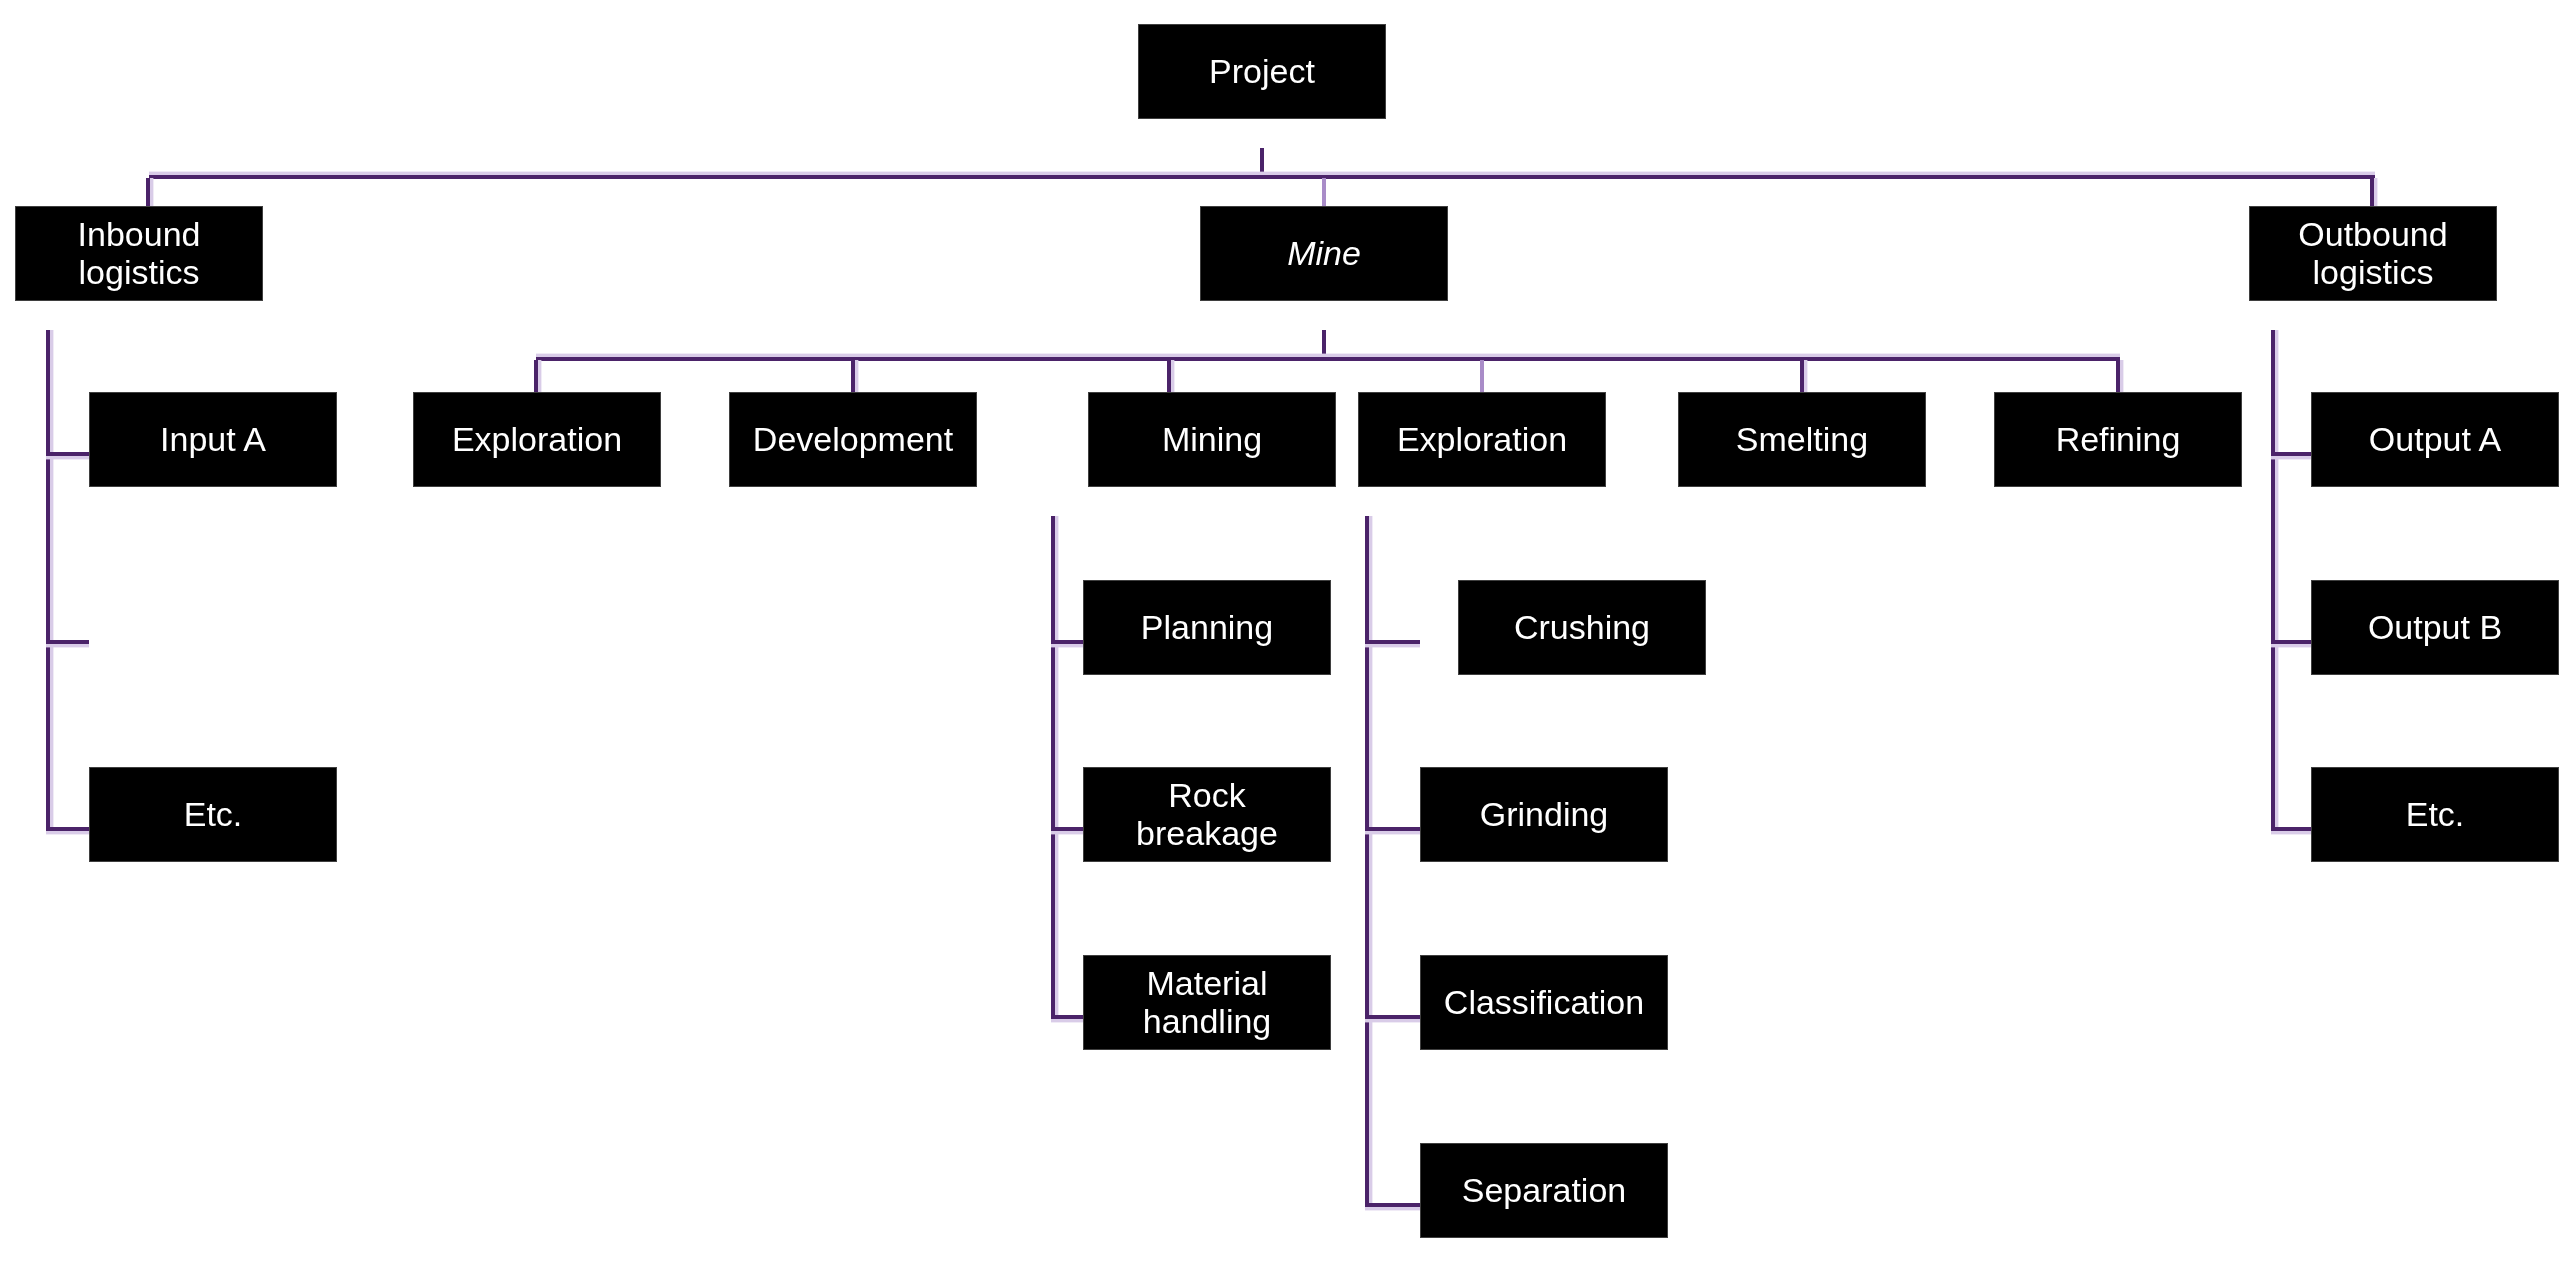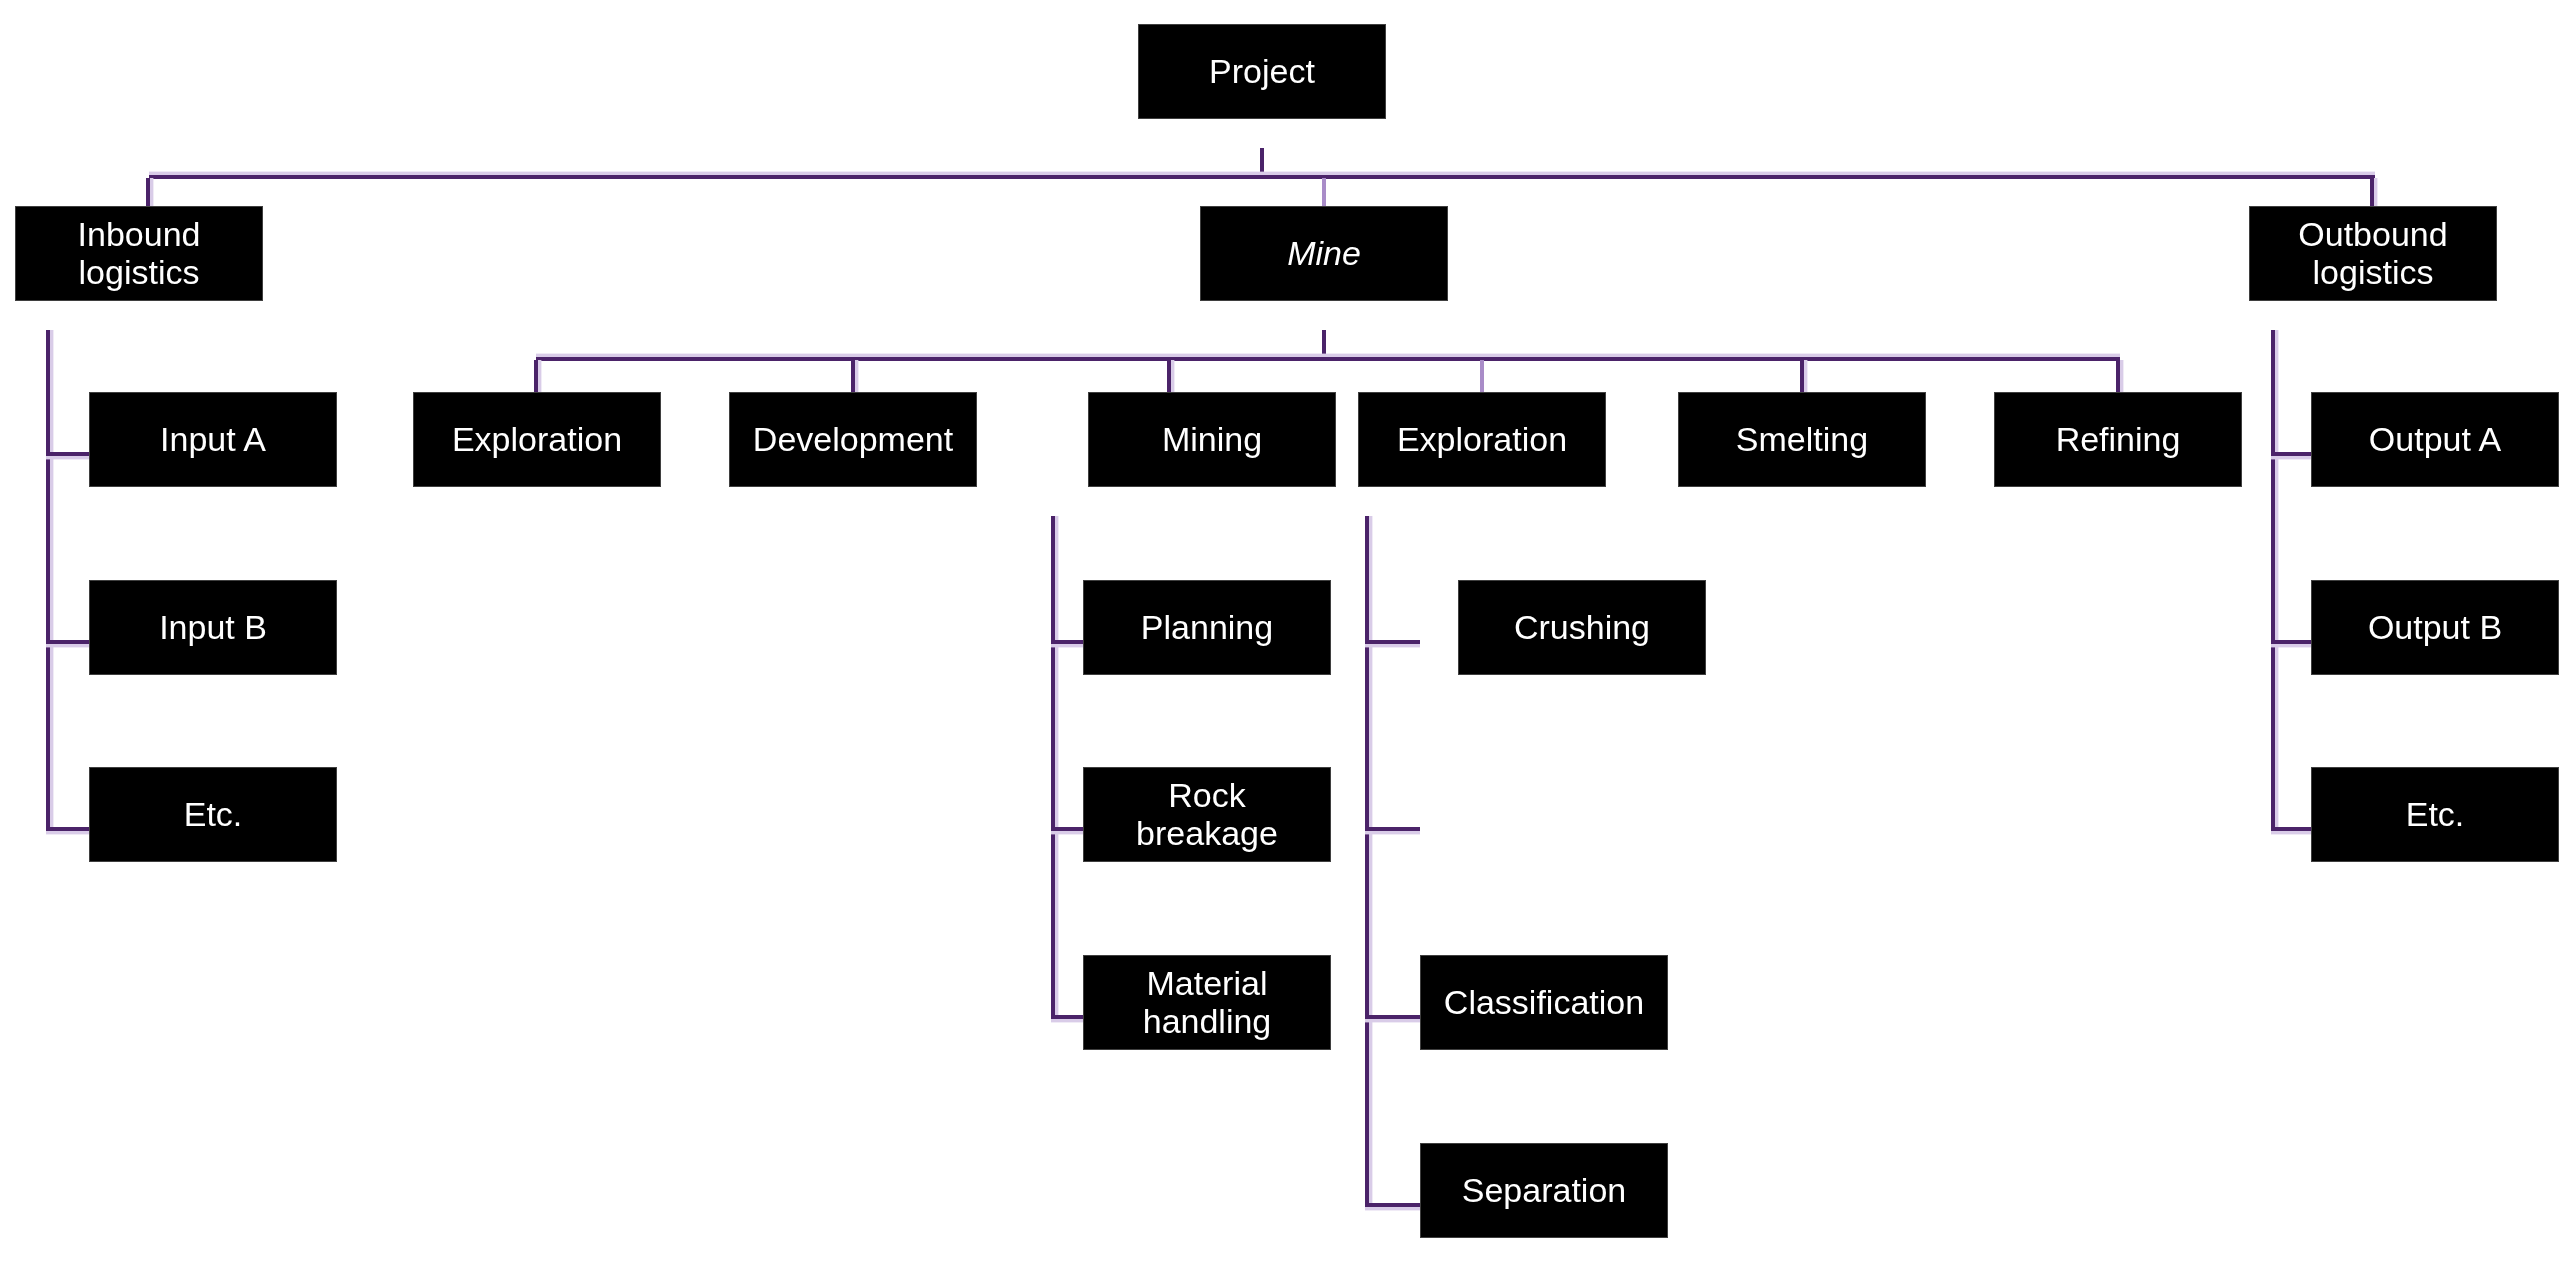--- a/index.html
+++ b/index.html
@@ -81,35 +81,35 @@
   <div class="line h edge-bottom" style="left:1365px;top:1015px;width:55px;"></div>
   <div class="line h edge-bottom" style="left:1365px;top:1203px;width:55px;"></div>
 
   <div class="node" style="left:1138px;top:24px;">Project</div>
 
   <div class="node" style="left:15px;top:206px;">Inbound logistics</div>
   <div class="node" style="left:1200px;top:206px;font-style:italic;">Mine</div>
   <div class="node" style="left:2249px;top:206px;">Outbound logistics</div>
 
   <div class="node" style="left:89px;top:392px;">Input A</div>
-  <div class="node" style="left:89px;top:580px;">Input B</div>
   <div class="node" style="left:89px;top:767px;">Etc.</div>
 
   <div class="node" style="left:413px;top:392px;">Exploration</div>
   <div class="node" style="left:729px;top:392px;">Development</div>
   <div class="node" style="left:1088px;top:392px;">Mining</div>
   <div class="node" style="left:1358px;top:392px;">Exploration</div>
   <div class="node" style="left:1678px;top:392px;">Smelting</div>
   <div class="node" style="left:1994px;top:392px;">Refining</div>
 
   <div class="node" style="left:1083px;top:580px;">Planning</div>
   <div class="node" style="left:1083px;top:767px;">Rock breakage</div>
   <div class="node" style="left:1083px;top:955px;">Material handling</div>
 
   <div class="node" style="left:1420px;top:580px;margin-left:38px;">Crushing</div>
+  <div class="node" style="left:1420px;top:767px;">Grinding</div>
   <div class="node" style="left:1420px;top:955px;">Classification</div>
   <div class="node" style="left:1420px;top:1143px;">Separation</div>
 
   <div class="node" style="left:2311px;top:392px;">Output A</div>
   <div class="node" style="left:2311px;top:580px;">Output B</div>
   <div class="node" style="left:2311px;top:767px;">Etc.</div>
 
 </div>
 
 

